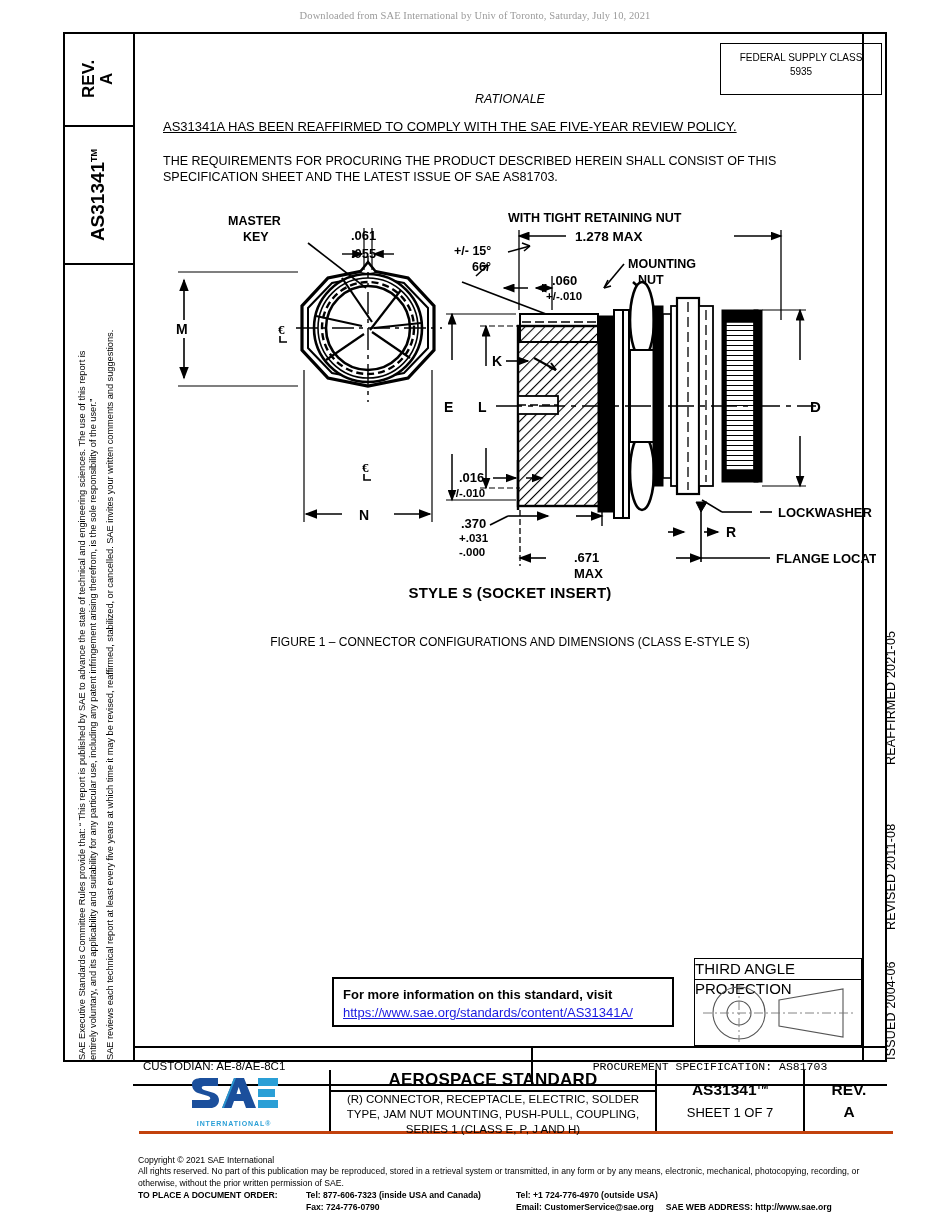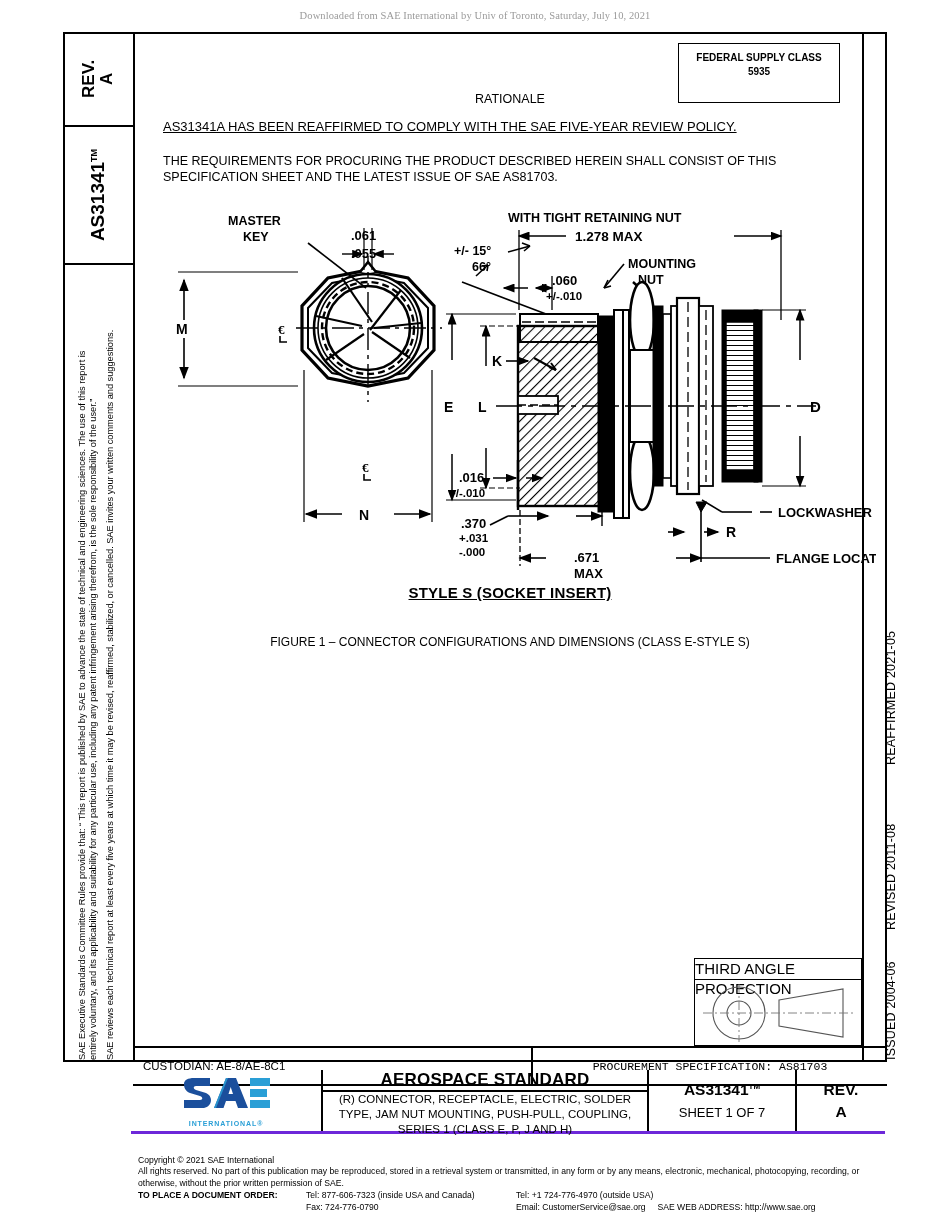--- a/index.html
+++ b/index.html
@@ -111,37 +111,37 @@
     transform: rotate(-90deg);
     white-space: nowrap;
     font-size: 12.5px;
     font-weight: normal;
     letter-spacing: .2px;
   }
 
   
   .fsc {
     position: absolute;
-    left: 678px; top: 43px;
-    width: 162px; height: 60px;
+    left: 720px; top: 43px;
+    width: 162px; height: 52px;
     border: 1.5px solid #000;
     box-sizing: border-box;
     text-align: center;
     font-size: 10px;
     line-height: 1.35;
     padding-top: 7px;
-    font-weight: bold;
   }
 
   
   .rationale-title {
     position: absolute;
     left: 133px; top: 92px; width: 754px;
     text-align: center;
     font-size: 12.5px;
+    font-style: italic;
   }
   .para1 {
     position: absolute;
     left: 163px; top: 119px;
     font-size: 13px;
     text-decoration: underline;
   }
   .para2 {
     position: absolute;
     left: 163px; top: 153px;
@@ -152,21 +152,20 @@
 
   
   .drawing { position: absolute; left: 156px; top: 210px; width: 720px; height: 400px; }
   .style-label {
     position: absolute;
     left: 133px; top: 584px; width: 754px;
     text-align: center;
     font-weight: bold;
     font-size: 15px;
     letter-spacing: .2px;
-    text-decoration: underline;
   }
   .fig-caption {
     position: absolute;
     left: 133px; top: 635px; width: 754px;
     text-align: center;
     font-size: 12px;
   }
 
   
   .info-box {
@@ -209,25 +208,25 @@
     width: 400px; border-right: 2px solid #000; box-sizing: border-box;
     display:flex; align-items:center; padding-left: 10px; font-size: 11.5px;
   }
   .cust-right {
     flex: 1; display:flex; align-items:center; justify-content:center; font-size: 11.5px; font-family: Liberation Mono, monospace;
   }
 
   
   .title-block {
     position: absolute;
-    left: 131px; top: 1070px;
+    left: 139px; top: 1070px;
     width: 754px; height: 64px;
     box-sizing: border-box;
     display: flex;
-    border-bottom: 3px solid #6d28d9;
+    border-bottom: 3px solid #c2410c;
   }
   .tb-logo {
     width: 192px;
     border-right: 2px solid #000;
     box-sizing: border-box;
     display: flex; align-items: center; justify-content: center;
   }
   .tb-mid {
     width: 326px;
     border-right: 2px solid #000;
@@ -271,21 +270,21 @@
     width: 760px;
     font-size: 8.6px;
     line-height: 1.32;
   }
   .cp-line { white-space: nowrap; }
   .cp-wrap { white-space: normal; }
   .order-row { display:flex; margin-top:1px;}
   .order-label { font-weight:bold; width: 168px; }
   .order-c2 { width: 210px; }
   .order-c3 { }
-  .b { font-weight: normal; }
+  .b { font-weight: bold; }
 </style>
 </head>
 <body>
 
 <div class="page">
 
   <div class="dl-header">Downloaded from SAE International by Univ of Toronto, Saturday, July 10, 2021</div>
 
   <div class="frame"></div>
   <div class="inner-frame"></div>
@@ -555,20 +554,24 @@
 
       <g stroke="#000" fill="#000">
         <path d="M540,292 L551,292 L545,302 z"></path>
       </g>
     </svg>
   </div>
 
   <div class="style-label">STYLE S (SOCKET INSERT)</div>
   <div class="fig-caption">FIGURE 1 – CONNECTOR CONFIGURATIONS AND DIMENSIONS (CLASS E-STYLE S)</div>
 
+  <div class="info-box">
+    <span class="info-line1">For more information on this standard, visit</span>
+    <a class="info-link" href="#">https://www.sae.org/standards/content/AS31341A/</a>
+  </div>
 
   <div class="tap">
     <div class="tap-title">THIRD ANGLE PROJECTION</div>
     <svg width="165" height="64" viewBox="0 0 165 64">
       <circle cx="44" cy="33" r="26" fill="none" stroke="#555" stroke-width="1.1"></circle>
       <circle cx="44" cy="33" r="12" fill="none" stroke="#555" stroke-width="1.1"></circle>
       <polygon points="84,20 148,9 148,57 84,46" fill="none" stroke="#555" stroke-width="1.1"></polygon>
       <line x1="44" y1="4" x2="44" y2="62" stroke="#777" stroke-width="0.9" stroke-dasharray="9 3 2 3"></line>
       <line x1="8" y1="33" x2="160" y2="33" stroke="#777" stroke-width="0.9" stroke-dasharray="9 3 2 3"></line>
     </svg>

